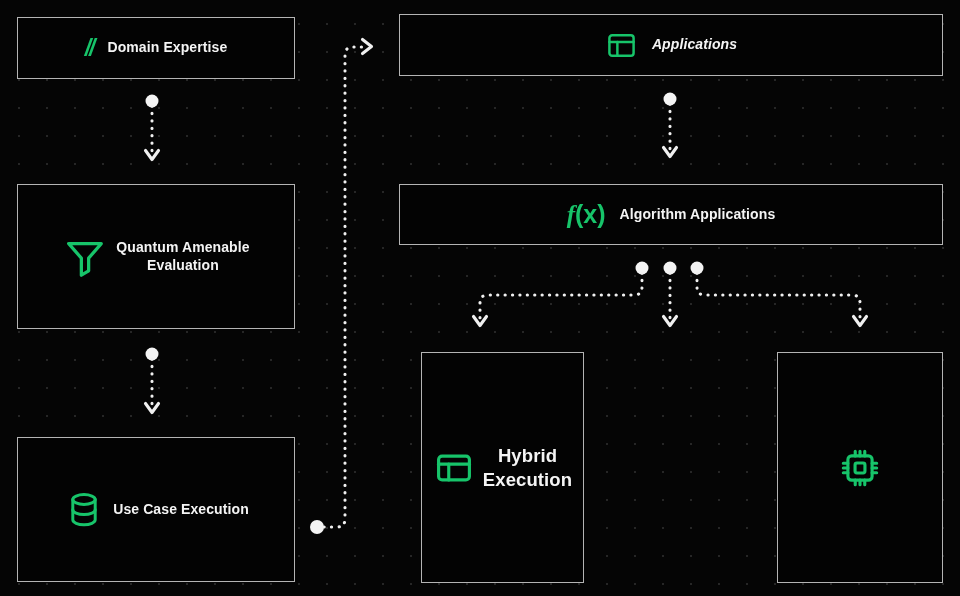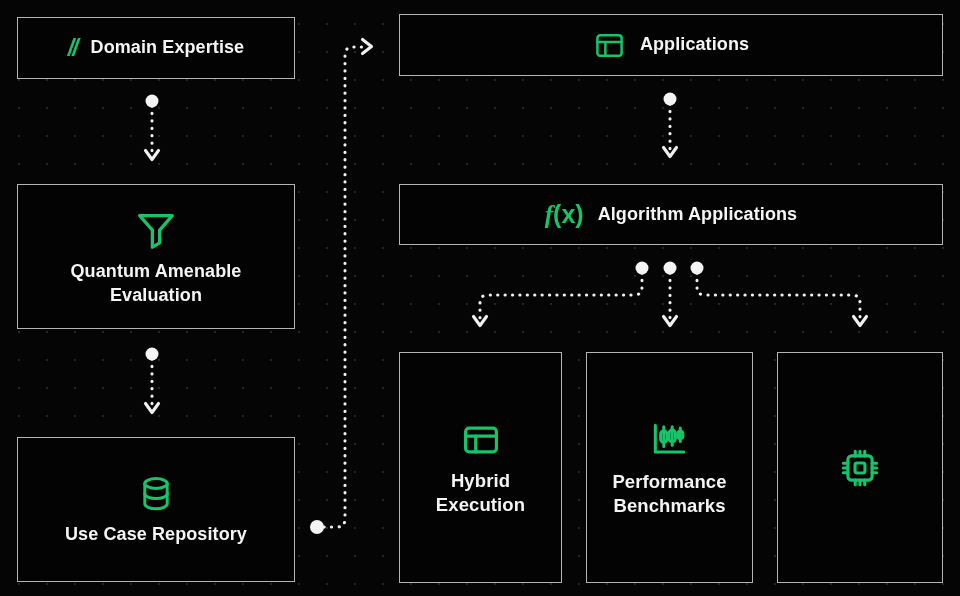--- a/index.html
+++ b/index.html
@@ -20,23 +20,23 @@
     position:absolute;
     border:1.6px solid #b4b4b4;
     background:#030303;
     box-sizing:border-box;
     display:flex;
     align-items:center;
     justify-content:center;
     color:#f2f2f2;
   }
   .node.row{flex-direction:row;gap:14px;}
-  .node.col{flex-direction:column;gap:8px;}
+  .node.col{flex-direction:row;gap:8px;}
   .label{
-    font-size:18px;
+    font-size:14px;
     font-weight:700;
     letter-spacing:.1px;
     line-height:1.28;
     text-align:center;
     color:#f4f4f4;
     white-space:pre-line;
   }
   .label.small{font-size:18.5px;}
   .icon{display:flex;align-items:center;justify-content:center;}
   .icon svg{display:block;}
@@ -46,23 +46,23 @@
     line-height:1;
   }
   .slash{font-size:23px;font-style:italic;letter-spacing:-2px;font-weight:800;}
   .fx{font-size:25px;font-family:"Liberation Serif","DejaVu Serif",serif;font-style:italic;}
   .fx .paren{font-family:"Liberation Sans",sans-serif;font-style:normal;font-weight:700;}
 
   
   #node-domain-expertise{left:17px;top:17px;width:278px;height:62px;}
   #node-quantum-eval{left:17px;top:184px;width:278px;height:145px;}
   #node-use-case-repo{left:17px;top:437px;width:278px;height:145px;}
-  #node-applications{left:399px;top:14px;width:544px;height:62px;}
+  #node-applications{left:399px;top:14px;width:544px;height:62px;font-style:italic;}
   #node-algorithm-construction{left:399px;top:184px;width:544px;height:61px;}
-  #node-hybrid-execution{left:399px;top:352px;width:163px;height:231px;}
+  #node-hybrid-execution{left:421px;top:352px;width:163px;height:231px;}
   #node-performance-benchmarks{left:586px;top:352px;width:167px;height:231px;}
   #node-resource-estimates{left:777px;top:352px;width:166px;height:231px;}
 </style>
 </head>
 <body>
 
 <div id="canvas">
 
   <svg class="svg-layer" viewBox="0 0 960 596">
     <g fill="none" stroke="#f0f0f0" stroke-width="3.1" stroke-linecap="round" stroke-dasharray="0.2 7.2">
@@ -127,21 +127,21 @@
   </div>
 
   <div class="node col" id="node-use-case-repo">
     <span class="icon">
       <svg width="42" height="42" viewBox="0 0 24 24" fill="none" stroke="#17c46a" stroke-width="1.7" stroke-linecap="round" stroke-linejoin="round">
         <ellipse cx="12" cy="6" rx="6.4" ry="2.8"></ellipse>
         <path d="M5.6 6v11.6c0 1.55 2.87 2.8 6.4 2.8s6.4-1.25 6.4-2.8V6"></path>
         <path d="M5.6 11.8c0 1.55 2.87 2.8 6.4 2.8s6.4-1.25 6.4-2.8"></path>
       </svg>
     </span>
-    <span class="label">Use Case Repository</span>
+    <span class="label">Use Case Execution</span>
   </div>
 
   <div class="node row" id="node-applications">
     <span class="icon">
       <svg width="33" height="33" viewBox="0 0 24 24" fill="none" stroke="#17c46a" stroke-width="1.8" stroke-linecap="round" stroke-linejoin="round">
         <rect x="3.2" y="4.6" width="17.6" height="14.8" rx="2"></rect>
         <path d="M3.2 9.4h17.6"></path>
         <path d="M9 9.4v10"></path>
       </svg>
     </span>
@@ -158,35 +158,20 @@
       <svg width="42" height="42" viewBox="0 0 24 24" fill="none" stroke="#17c46a" stroke-width="1.8" stroke-linecap="round" stroke-linejoin="round">
         <rect x="3.2" y="5.2" width="17.6" height="13.6" rx="2"></rect>
         <path d="M3.2 9.8h17.6"></path>
         <path d="M9 9.8v9"></path>
       </svg>
     </span>
     <span class="label small">Hybrid
 Execution</span>
   </div>
 
-  <div class="node col" id="node-performance-benchmarks">
-    <span class="icon">
-      <svg width="44" height="44" viewBox="0 0 24 24" fill="none" stroke="#17c46a" stroke-width="1.65" stroke-linecap="round" stroke-linejoin="round">
-        <path d="M4 4v14.5h15.5"></path>
-        <path d="M8.6 4.8v10.8"></path>
-        <rect x="6.9" y="7.1" width="3.4" height="6.2" rx="1.7"></rect>
-        <path d="M13.2 4.8v10"></path>
-        <rect x="11.5" y="6.6" width="3.4" height="6.4" rx="1.7"></rect>
-        <path d="M17.6 5.4v7.4"></path>
-        <rect x="16.2" y="7.2" width="2.8" height="4" rx="1.4"></rect>
-      </svg>
-    </span>
-    <span class="label small">Performance
-Benchmarks</span>
-  </div>
 
   <div class="node col" id="node-resource-estimates">
     <span class="icon">
       <svg width="44" height="44" viewBox="0 0 24 24" fill="none" stroke="#17c46a" stroke-width="1.7" stroke-linecap="round" stroke-linejoin="round">
         <rect x="5.4" y="5.4" width="13.2" height="13.2" rx="2"></rect>
         <rect x="9.3" y="9.3" width="5.4" height="5.4" rx="1"></rect>
         <path d="M9.4 5.4V2.9M12 5.4V2.9M14.6 5.4V2.9"></path>
         <path d="M9.4 21.1v-2.5M12 21.1v-2.5M14.6 21.1v-2.5"></path>
         <path d="M5.4 9.4H2.9M5.4 12H2.9M5.4 14.6H2.9"></path>
         <path d="M21.1 9.4h-2.5M21.1 12h-2.5M21.1 14.6h-2.5"></path>

